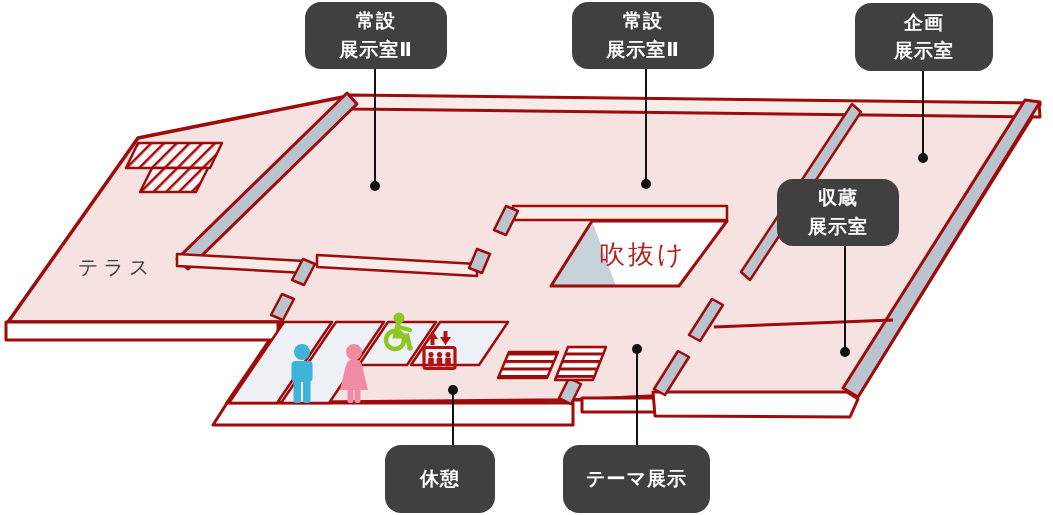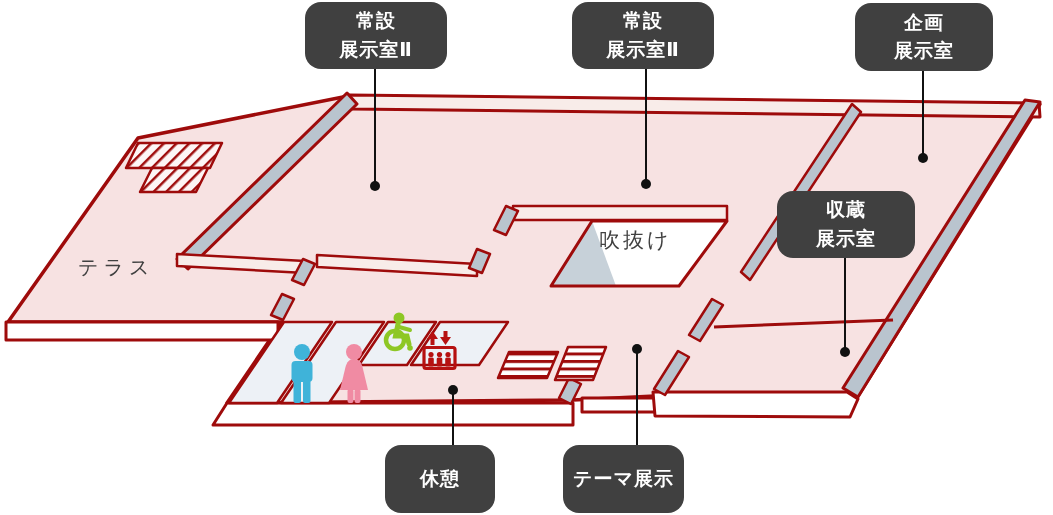--- a/index.html
+++ b/index.html
@@ -10,28 +10,28 @@
   }
   .stage svg{position:absolute;left:0;top:0;}
   .room-label{
     position:absolute;background:#404040;color:#fff;border-radius:16px;
     display:flex;flex-direction:column;align-items:center;justify-content:center;
     font-size:19px;line-height:1.5;font-weight:600;letter-spacing:1px;text-align:center;
     cursor:pointer;
   }
   .floor-text{position:absolute;white-space:nowrap;}
   .terrace-text{left:78px;top:254px;font-size:20px;letter-spacing:5px;color:#404040;}
-  .atrium-text{left:599px;top:226px;font-size:21px;letter-spacing:3px;color:#404040;}
+  .atrium-text{left:599px;top:237px;font-size:26px;letter-spacing:3px;color:#b91c1c;}
   
   .lbl-permanent1{left:305px;top:2px;width:142px;height:67px;}
   .lbl-permanent2{left:572px;top:2px;width:142px;height:67px;}
   .lbl-special{left:855px;top:3px;width:138px;height:68px;}
-  .lbl-collection{left:777px;top:179px;width:138px;height:67px;margin-top:12px;}
+  .lbl-collection{left:777px;top:179px;width:122px;height:67px;}
   .lbl-rest{left:385px;top:445px;width:110px;height:68px;}
-  .lbl-theme{left:563px;top:445px;width:121px;height:68px;}
+  .lbl-theme{left:563px;top:445px;width:147px;height:68px;}
 </style>
 </head>
 <body>
 
 <div class="stage">
 
   <svg width="1053" height="515" viewBox="0 0 1053 515">
     <defs>
       <pattern id="hd" width="9" height="9" patternUnits="userSpaceOnUse" patternTransform="rotate(45)">
         <rect width="9" height="9" fill="#fdf5f5"></rect>

